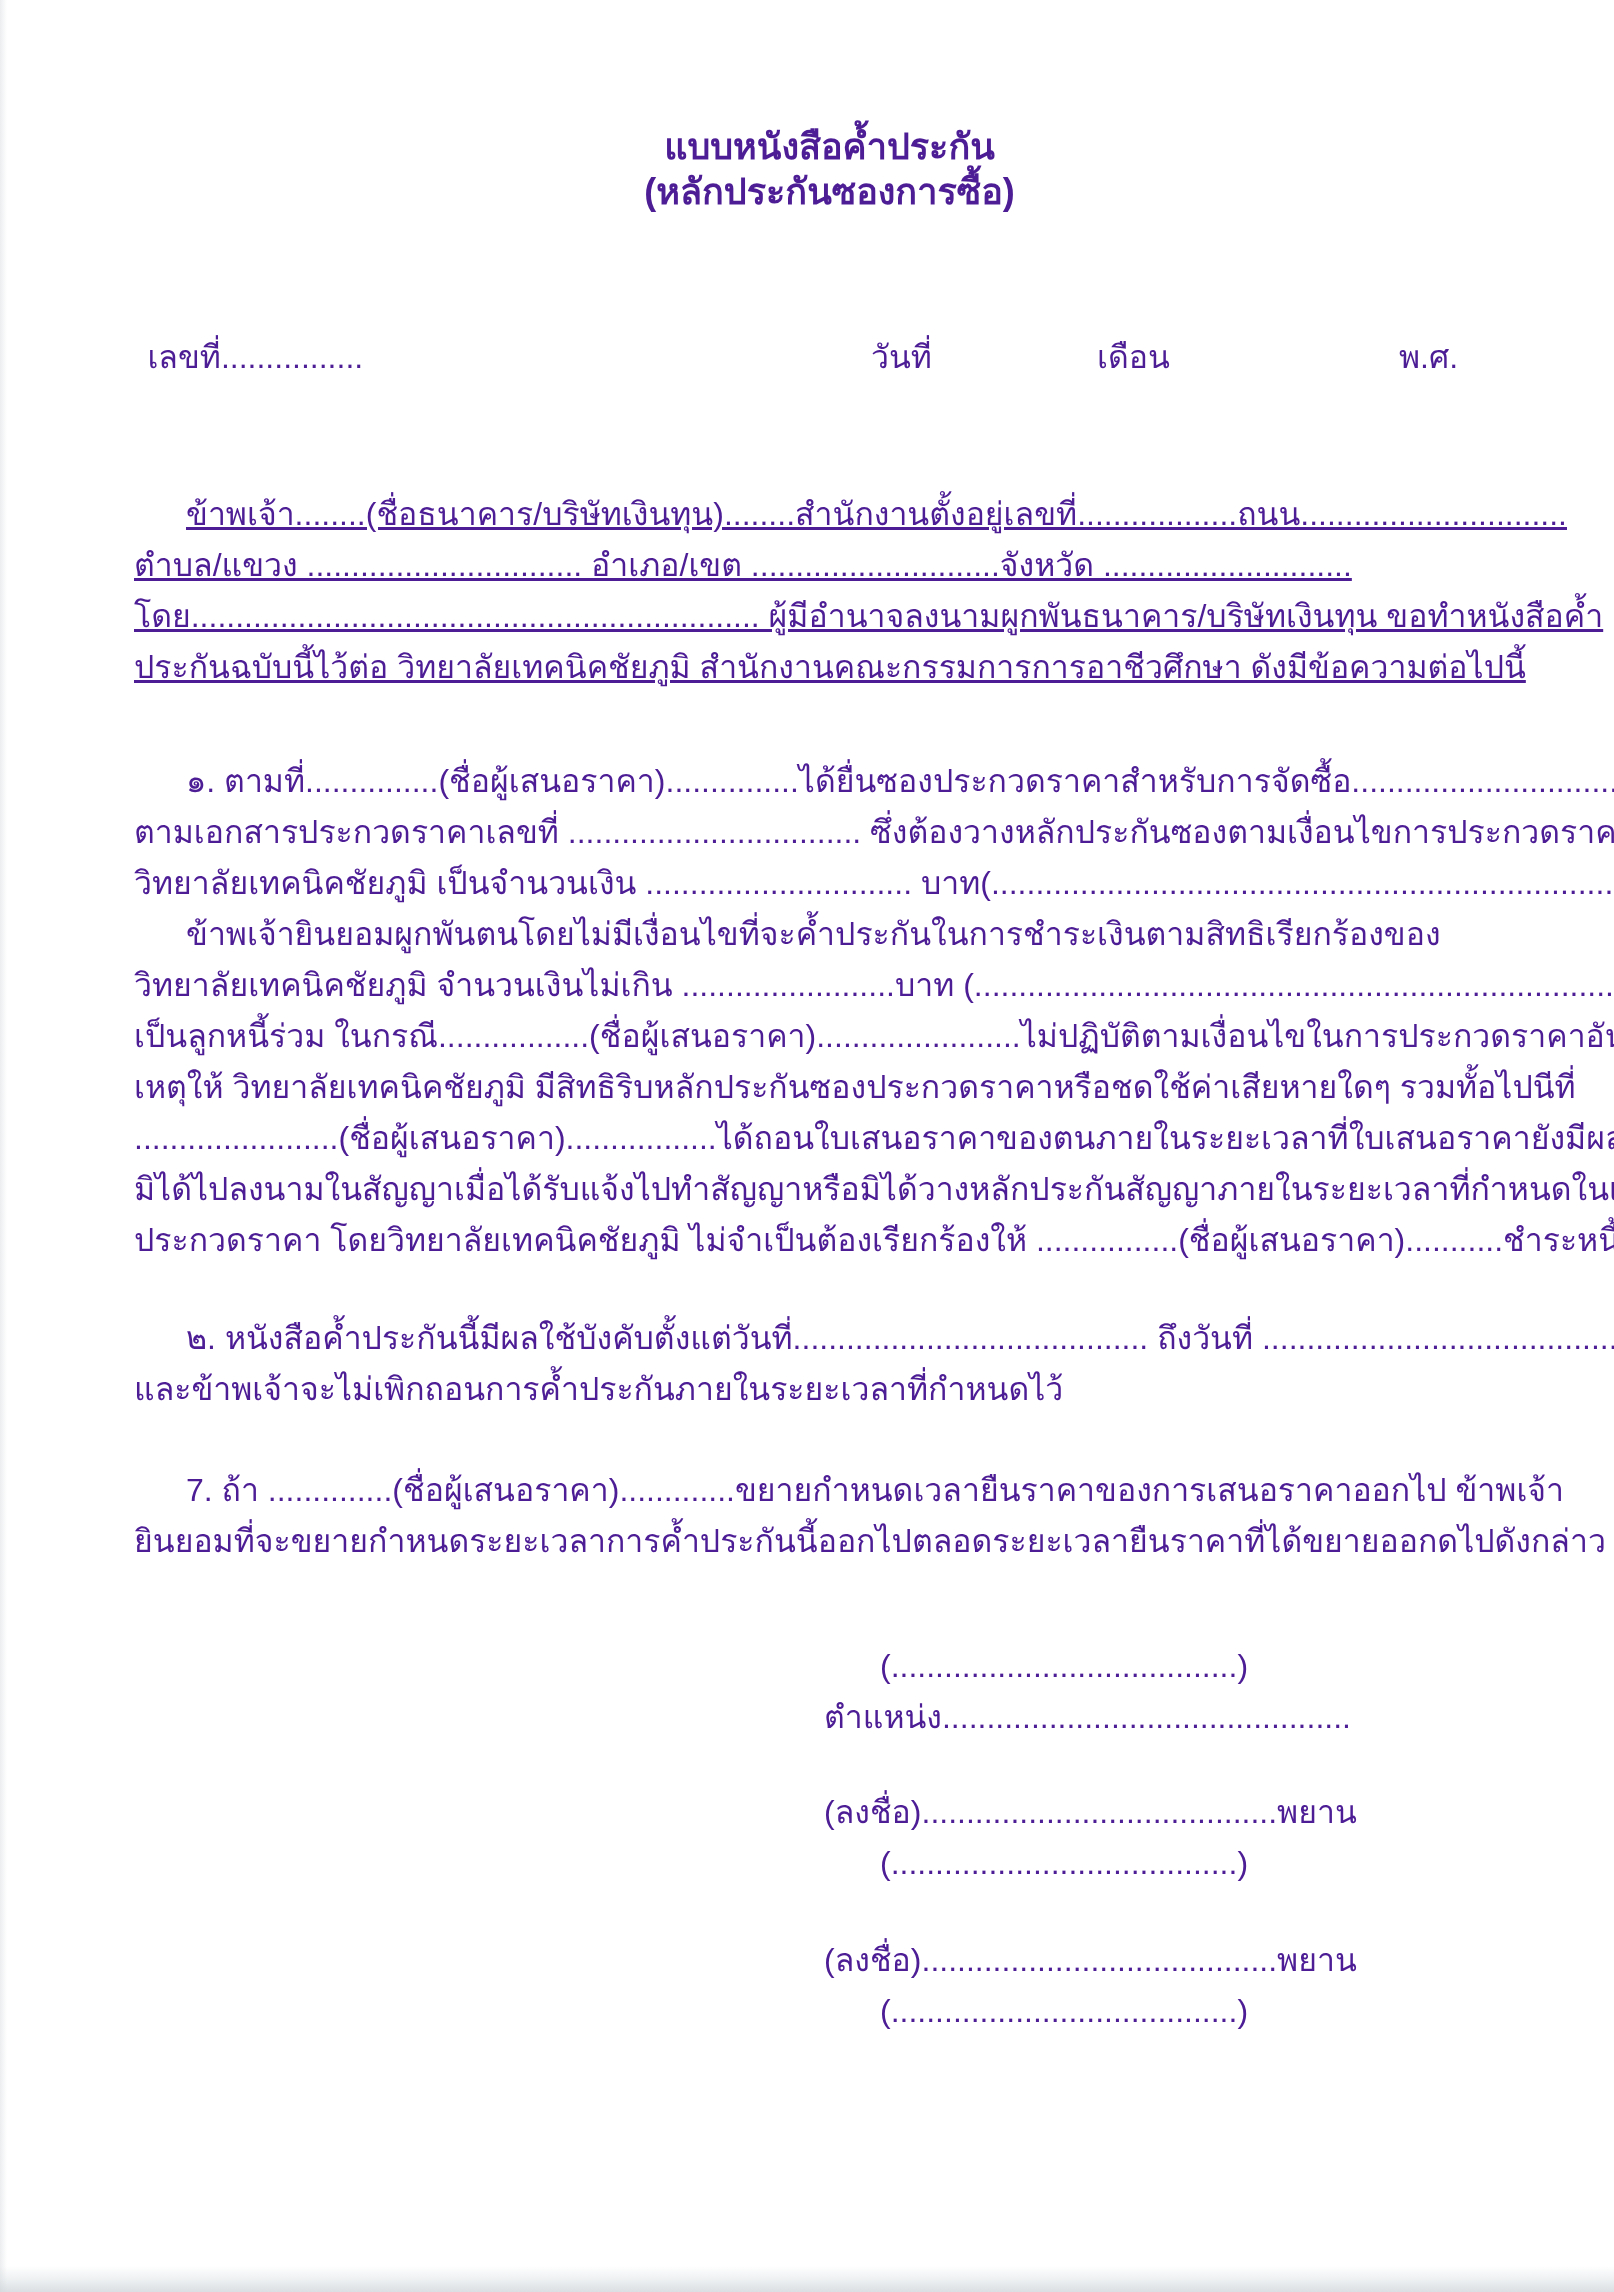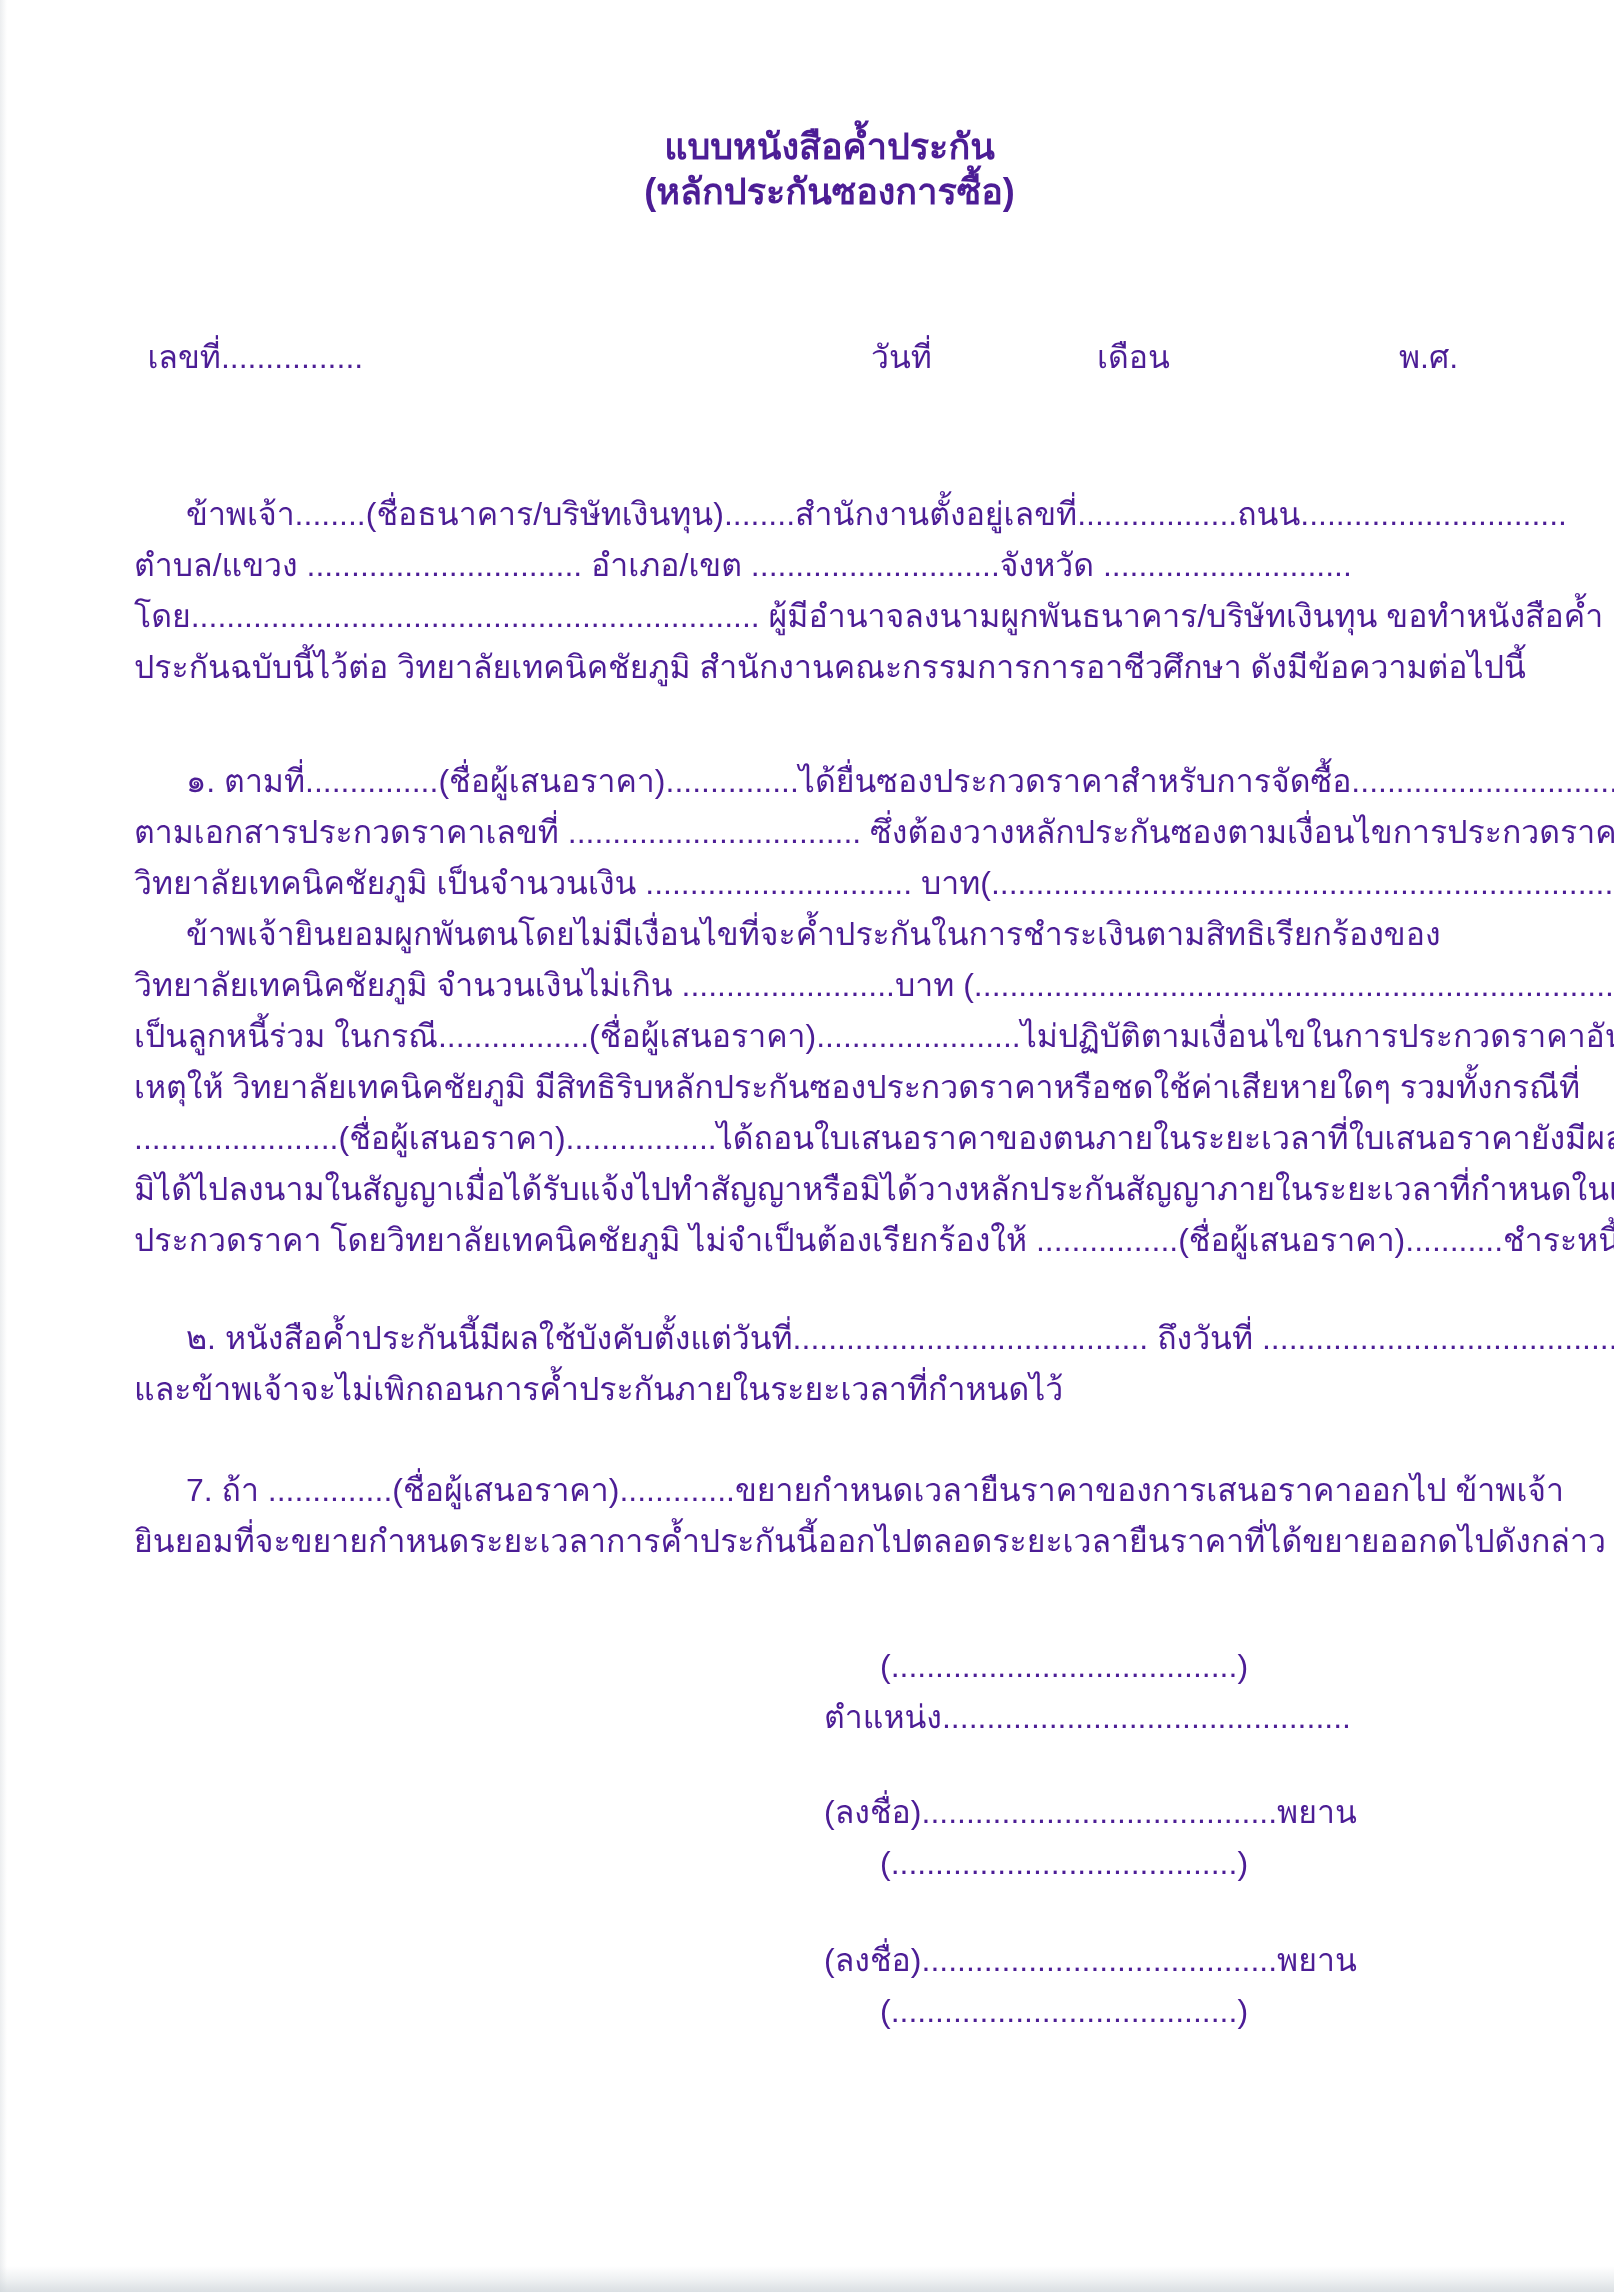--- a/index.html
+++ b/index.html
@@ -45,21 +45,21 @@
   .header-row span { position: absolute; top: 0; white-space: nowrap; }
   .hr-no    { left: 13.4px; }
   .hr-date  { left: 725px; margin-left: 12px; }
   .hr-month { left: 963px; }
   .hr-era   { left: 1265px; }
 
   .para { font-size: 32px; line-height: 51px; }
   .para .line { white-space: nowrap; }
   .line.indent { text-indent: 52px; }
 
-  .intro    { margin-top: 106px; }
+  .intro    { margin-top: 106px; text-decoration: underline; }
   .clause-1 { margin-top: 63px; }
   .clause-2 { margin-top: 47px; }
   .clause-3 { margin-top: 50px; }
   .closing  { margin-top: 50px; }
 
   .sig-block {
     margin-left: 690px;
     font-size: 32px;
     line-height: 51px;
   }
@@ -110,21 +110,21 @@
       <div class="line">ประกันฉบับนี้ไว้ต่อ วิทยาลัยเทคนิคชัยภูมิ สำนักงานคณะกรรมการการอาชีวศึกษา ดังมีข้อความต่อไปนี้</div>
     </div>
 
     <div class="para clause-1">
       <div class="line indent">๑. ตามที่...............(ชื่อผู้เสนอราคา)...............ได้ยื่นซองประกวดราคาสำหรับการจัดซื้อ...............................</div>
       <div class="line">ตามเอกสารประกวดราคาเลขที่ ................................. ซึ่งต้องวางหลักประกันซองตามเงื่อนไขการประกวดราคาต่อ</div>
       <div class="line">วิทยาลัยเทคนิคชัยภูมิ เป็นจำนวนเงิน .............................. บาท(............................................................................) นั้น</div>
       <div class="line indent">ข้าพเจ้ายินยอมผูกพันตนโดยไม่มีเงื่อนไขที่จะค้ำประกันในการชำระเงินตามสิทธิเรียกร้องของ</div>
       <div class="line">วิทยาลัยเทคนิคชัยภูมิ จำนวนเงินไม่เกิน ........................บาท (.............................................................................)ในฐานะ</div>
       <div class="line">เป็นลูกหนี้ร่วม ในกรณี.................(ชื่อผู้เสนอราคา).......................ไม่ปฏิบัติตามเงื่อนไขในการประกวดราคาอันเป็น</div>
-      <div class="line">เหตุให้ วิทยาลัยเทคนิคชัยภูมิ มีสิทธิริบหลักประกันซองประกวดราคาหรือชดใช้ค่าเสียหายใดๆ รวมทั้งกรณีที่</div>
+      <div class="line">เหตุให้ วิทยาลัยเทคนิคชัยภูมิ มีสิทธิริบหลักประกันซองประกวดราคาหรือชดใช้ค่าเสียหายใดๆ รวมทั้อไปนีที่</div>
       <div class="line">.......................(ชื่อผู้เสนอราคา).................ได้ถอนใบเสนอราคาของตนภายในระยะเวลาที่ใบเสนอราคายังมีผลอยู่ หรือ</div>
       <div class="line">มิได้ไปลงนามในสัญญาเมื่อได้รับแจ้งไปทำสัญญาหรือมิได้วางหลักประกันสัญญาภายในระยะเวลาที่กำหนดในเอกสาร</div>
       <div class="line">ประกวดราคา โดยวิทยาลัยเทคนิคชัยภูมิ ไม่จำเป็นต้องเรียกร้องให้ ................(ชื่อผู้เสนอราคา)...........ชำระหนี้</div>
     </div>
 
     <div class="para clause-2">
       <div class="line indent">๒. หนังสือค้ำประกันนี้มีผลใช้บังคับตั้งแต่วันที่........................................ ถึงวันที่ ...........................................</div>
       <div class="line">และข้าพเจ้าจะไม่เพิกถอนการค้ำประกันภายในระยะเวลาที่กำหนดไว้</div>
     </div>
 

